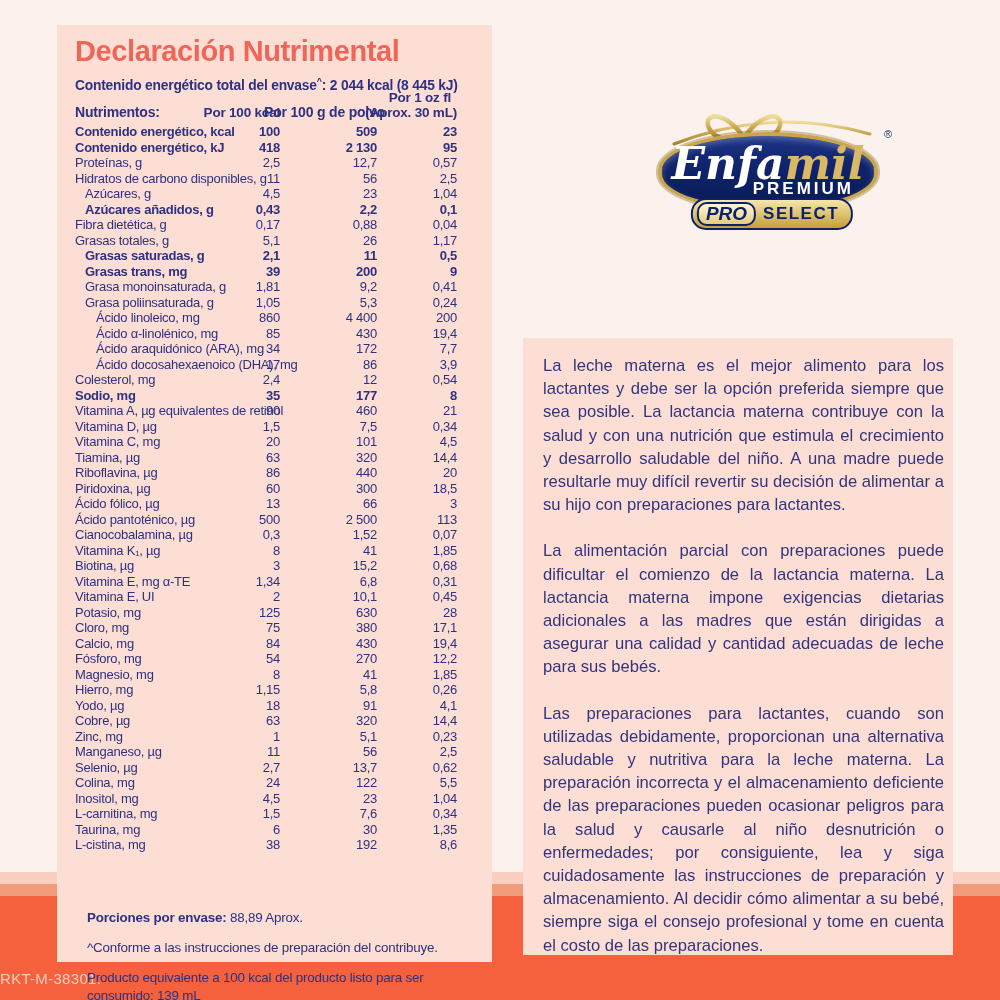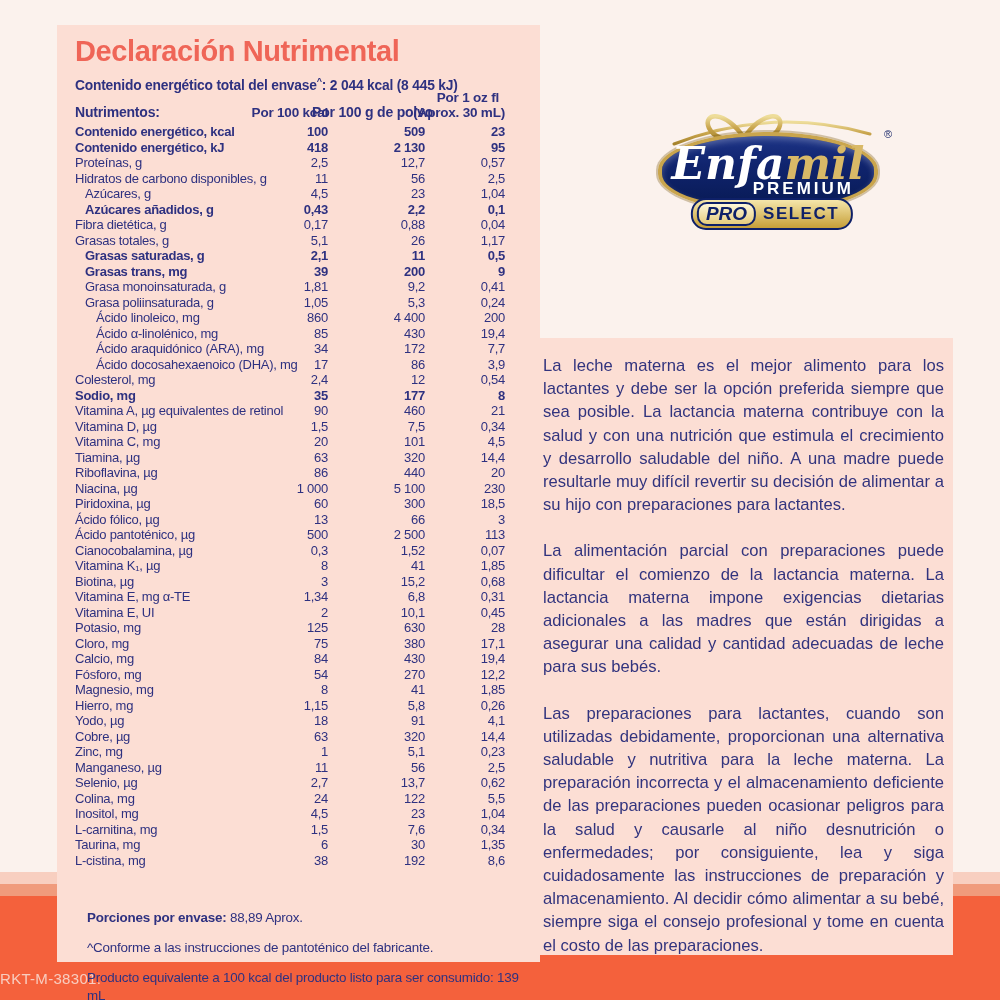--- a/index.html
+++ b/index.html
@@ -7,21 +7,21 @@
          font-family:"Liberation Sans",sans-serif;color:#2e3180;}
   
   .stripe{position:absolute;left:0;right:0;}
   .stripe-1{top:872px;height:12px;background:#f8cfc0;}
   .stripe-2{top:884px;height:12px;background:#f09b7c;}
   .orange-band{position:absolute;left:0;right:0;top:896px;height:104px;background:#f4613c;}
   .code{position:absolute;left:0;right:0;top:74px;text-align:left;color:#f8cdc0;font-size:15px;letter-spacing:.3px;}
 
   
   .nutrition-panel{position:absolute;left:57px;top:25px;width:435px;height:937px;
-                   background:#fcded4;z-index:2;padding-left:48px;}
+                   background:#fcded4;z-index:2;}
   .np-title{position:absolute;left:18px;top:10px;margin:0;font-size:29px;font-weight:bold;
             color:#ef6557;letter-spacing:-.4px;}
   .energy-total{position:absolute;left:18px;top:51px;margin:0;font-size:13.8px;font-weight:bold;letter-spacing:-.2px;}
   .energy-total sup{font-size:9px;}
   .thead{position:absolute;left:18px;right:35px;top:60px;height:36px;font-weight:bold;letter-spacing:-.2px;}
   .thead .th-nutrients{position:absolute;left:0;bottom:1px;font-size:14px;}
   .thead .c2{position:absolute;right:177px;bottom:1px;font-size:13.5px;white-space:nowrap;}
   .thead .c3{position:absolute;right:72px;bottom:1px;font-size:14px;white-space:nowrap;text-align:right;}
   .thead .c4{position:absolute;right:0;bottom:1px;font-size:13.5px;text-align:right;line-height:15px;white-space:nowrap;}
   .thead .c4 .l1{display:block;padding-right:6px;}
@@ -101,21 +101,20 @@
         <div class="row i2"><span class="nm">Ácido α-linolénico, mg</span><span class="v c2">85</span><span class="v c3">430</span><span class="v c4">19,4</span></div>
         <div class="row i2"><span class="nm">Ácido araquidónico (ARA), mg</span><span class="v c2">34</span><span class="v c3">172</span><span class="v c4">7,7</span></div>
         <div class="row i2"><span class="nm">Ácido docosahexaenoico (DHA), mg</span><span class="v c2">17</span><span class="v c3">86</span><span class="v c4">3,9</span></div>
         <div class="row"><span class="nm">Colesterol, mg</span><span class="v c2">2,4</span><span class="v c3">12</span><span class="v c4">0,54</span></div>
         <div class="row b"><span class="nm">Sodio, mg</span><span class="v c2">35</span><span class="v c3">177</span><span class="v c4">8</span></div>
         <div class="row"><span class="nm">Vitamina A, µg equivalentes de retinol</span><span class="v c2">90</span><span class="v c3">460</span><span class="v c4">21</span></div>
         <div class="row"><span class="nm">Vitamina D, µg</span><span class="v c2">1,5</span><span class="v c3">7,5</span><span class="v c4">0,34</span></div>
         <div class="row"><span class="nm">Vitamina C, mg</span><span class="v c2">20</span><span class="v c3">101</span><span class="v c4">4,5</span></div>
         <div class="row"><span class="nm">Tiamina, µg</span><span class="v c2">63</span><span class="v c3">320</span><span class="v c4">14,4</span></div>
         <div class="row"><span class="nm">Riboflavina, µg</span><span class="v c2">86</span><span class="v c3">440</span><span class="v c4">20</span></div>
-        <div class="row"><span class="nm">Niacina, µg</span><span class="v c2">1 000</span><span class="v c3">5 100</span><span class="v c4">230</span></div>
         <div class="row"><span class="nm">Piridoxina, µg</span><span class="v c2">60</span><span class="v c3">300</span><span class="v c4">18,5</span></div>
         <div class="row"><span class="nm">Ácido fólico, µg</span><span class="v c2">13</span><span class="v c3">66</span><span class="v c4">3</span></div>
         <div class="row"><span class="nm">Ácido pantoténico, µg</span><span class="v c2">500</span><span class="v c3">2 500</span><span class="v c4">113</span></div>
         <div class="row"><span class="nm">Cianocobalamina, µg</span><span class="v c2">0,3</span><span class="v c3">1,52</span><span class="v c4">0,07</span></div>
         <div class="row"><span class="nm">Vitamina K₁, µg</span><span class="v c2">8</span><span class="v c3">41</span><span class="v c4">1,85</span></div>
         <div class="row"><span class="nm">Biotina, µg</span><span class="v c2">3</span><span class="v c3">15,2</span><span class="v c4">0,68</span></div>
         <div class="row"><span class="nm">Vitamina E, mg α-TE</span><span class="v c2">1,34</span><span class="v c3">6,8</span><span class="v c4">0,31</span></div>
         <div class="row"><span class="nm">Vitamina E, UI</span><span class="v c2">2</span><span class="v c3">10,1</span><span class="v c4">0,45</span></div>
         <div class="row"><span class="nm">Potasio, mg</span><span class="v c2">125</span><span class="v c3">630</span><span class="v c4">28</span></div>
         <div class="row"><span class="nm">Cloro, mg</span><span class="v c2">75</span><span class="v c3">380</span><span class="v c4">17,1</span></div>
@@ -130,21 +129,21 @@
         <div class="row"><span class="nm">Selenio, µg</span><span class="v c2">2,7</span><span class="v c3">13,7</span><span class="v c4">0,62</span></div>
         <div class="row"><span class="nm">Colina, mg</span><span class="v c2">24</span><span class="v c3">122</span><span class="v c4">5,5</span></div>
         <div class="row"><span class="nm">Inositol, mg</span><span class="v c2">4,5</span><span class="v c3">23</span><span class="v c4">1,04</span></div>
         <div class="row"><span class="nm">L-carnitina, mg</span><span class="v c2">1,5</span><span class="v c3">7,6</span><span class="v c4">0,34</span></div>
         <div class="row"><span class="nm">Taurina, mg</span><span class="v c2">6</span><span class="v c3">30</span><span class="v c4">1,35</span></div>
         <div class="row"><span class="nm">L-cistina, mg</span><span class="v c2">38</span><span class="v c3">192</span><span class="v c4">8,6</span></div>
       </div>
 
     <div class="np-foot">
       <p><b>Porciones por envase:</b> <span>88,89 Aprox.</span></p>
-      <p>^Conforme a las instrucciones de pantoténico del fabricante.</p>
+      <p>^Conforme a las instrucciones de preparación del contribuye.</p>
       <p class="note2">Producto equivalente a 100 kcal del producto listo para ser consumido: 139 mL</p>
     </div>
   </section>
 
   <div class="logo">
     <svg class="ribbon" viewBox="0 0 240 60" aria-hidden="true">
       <defs>
         <linearGradient id="gold" x1="0" y1="0" x2="0" y2="1">
           <stop offset="0" stop-color="#eedd9a"></stop>
             <stop offset="0.5" stop-color="#c9a54d"></stop>

